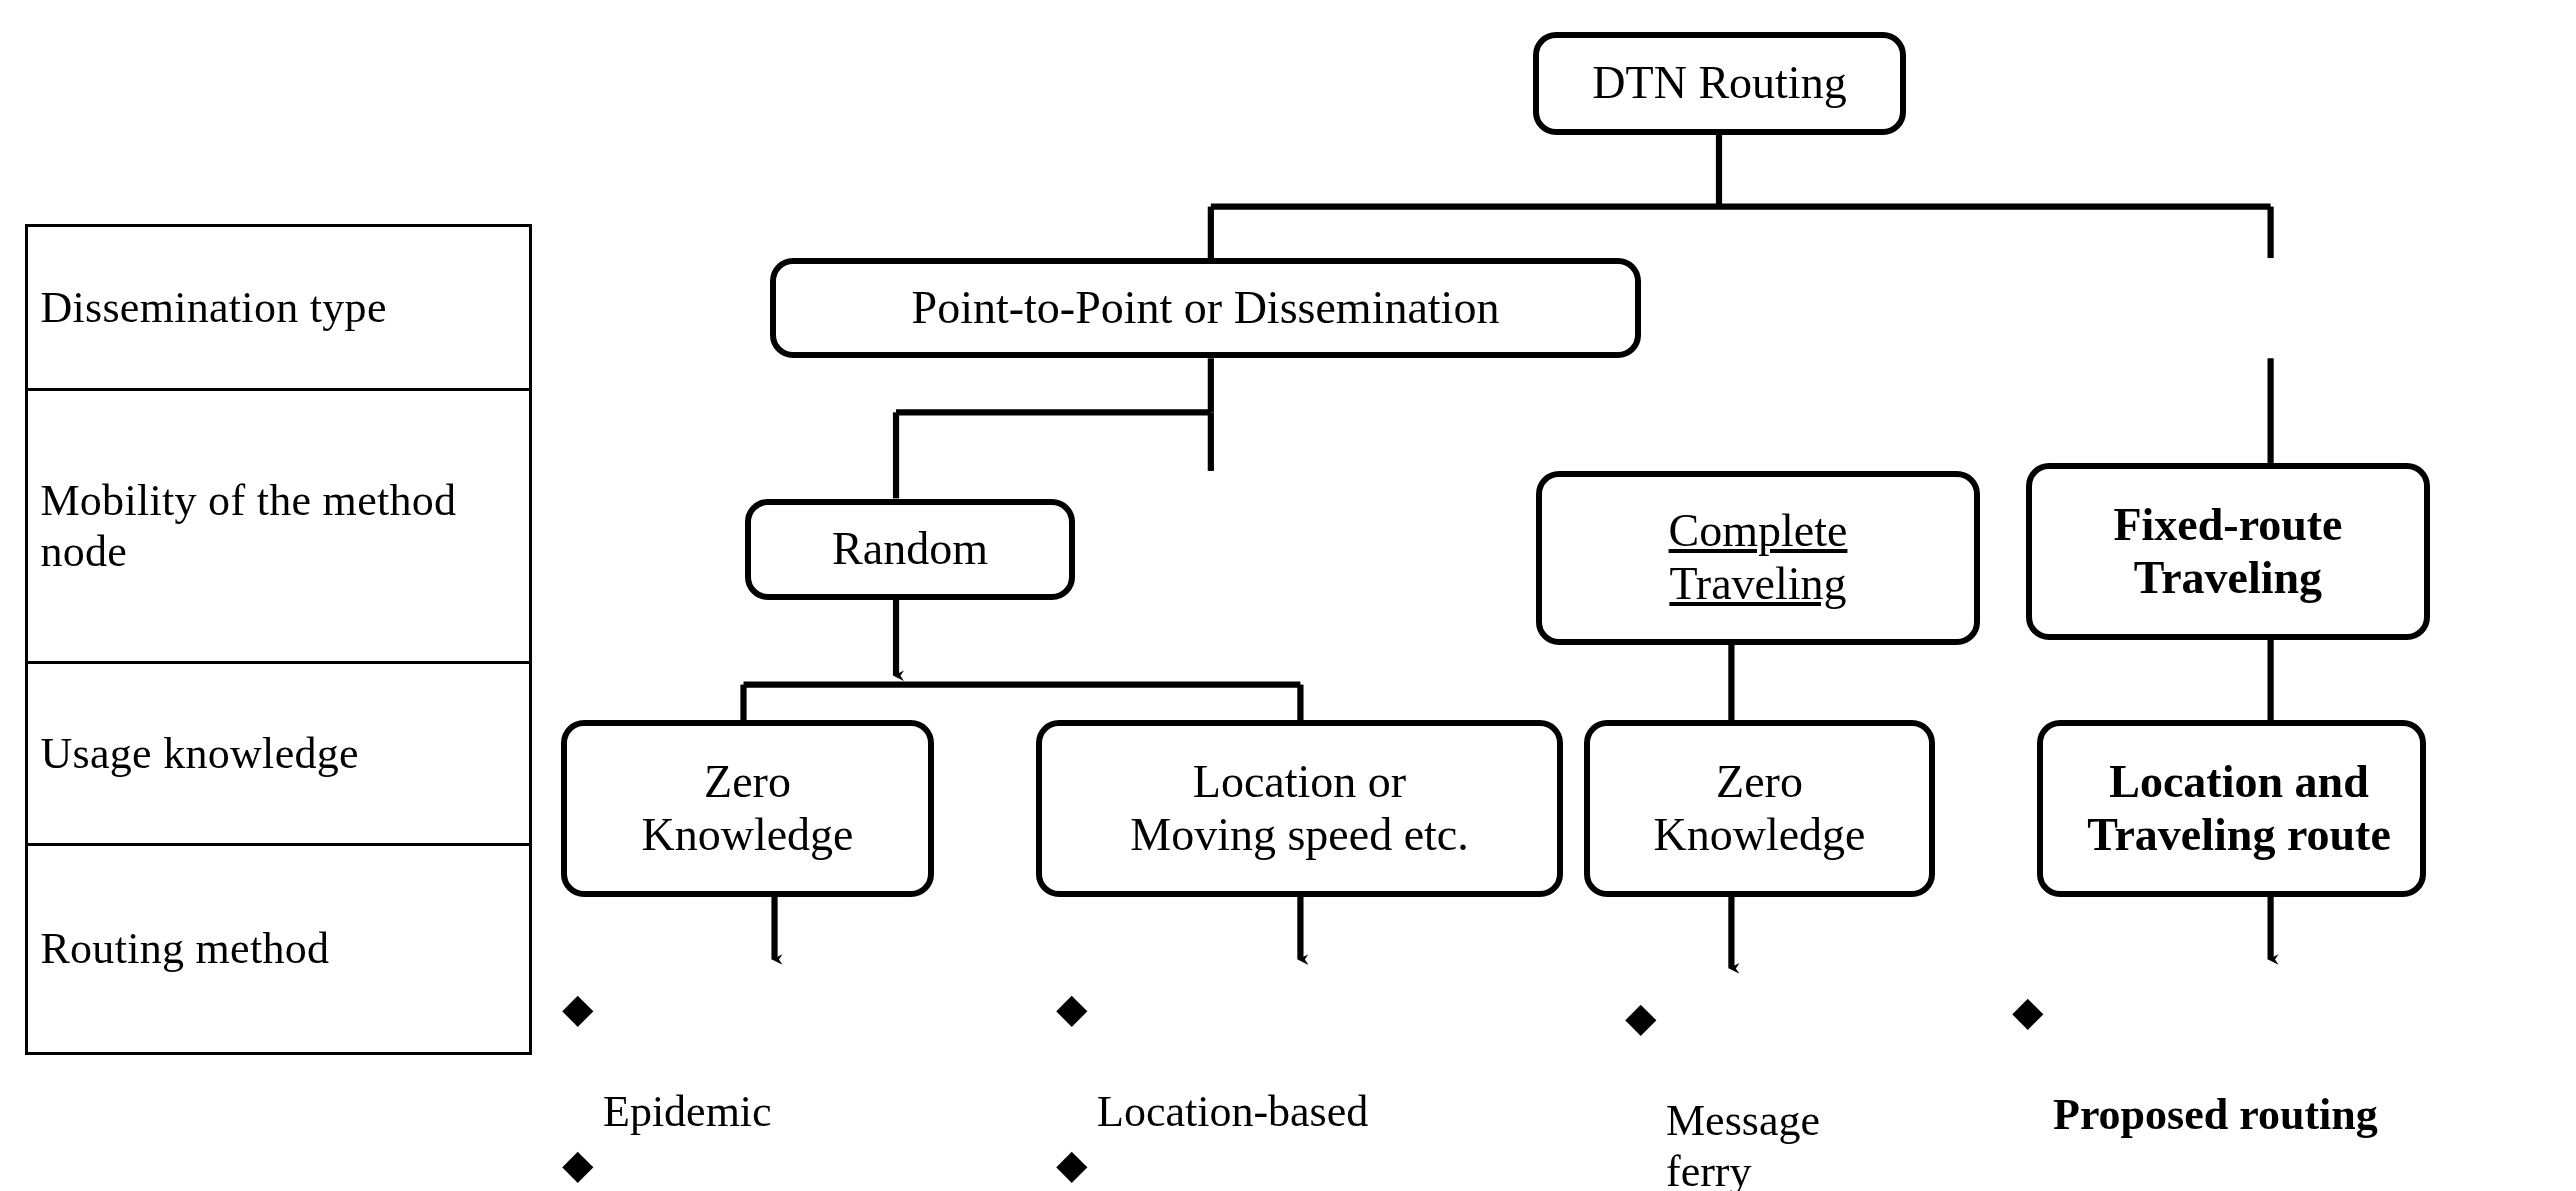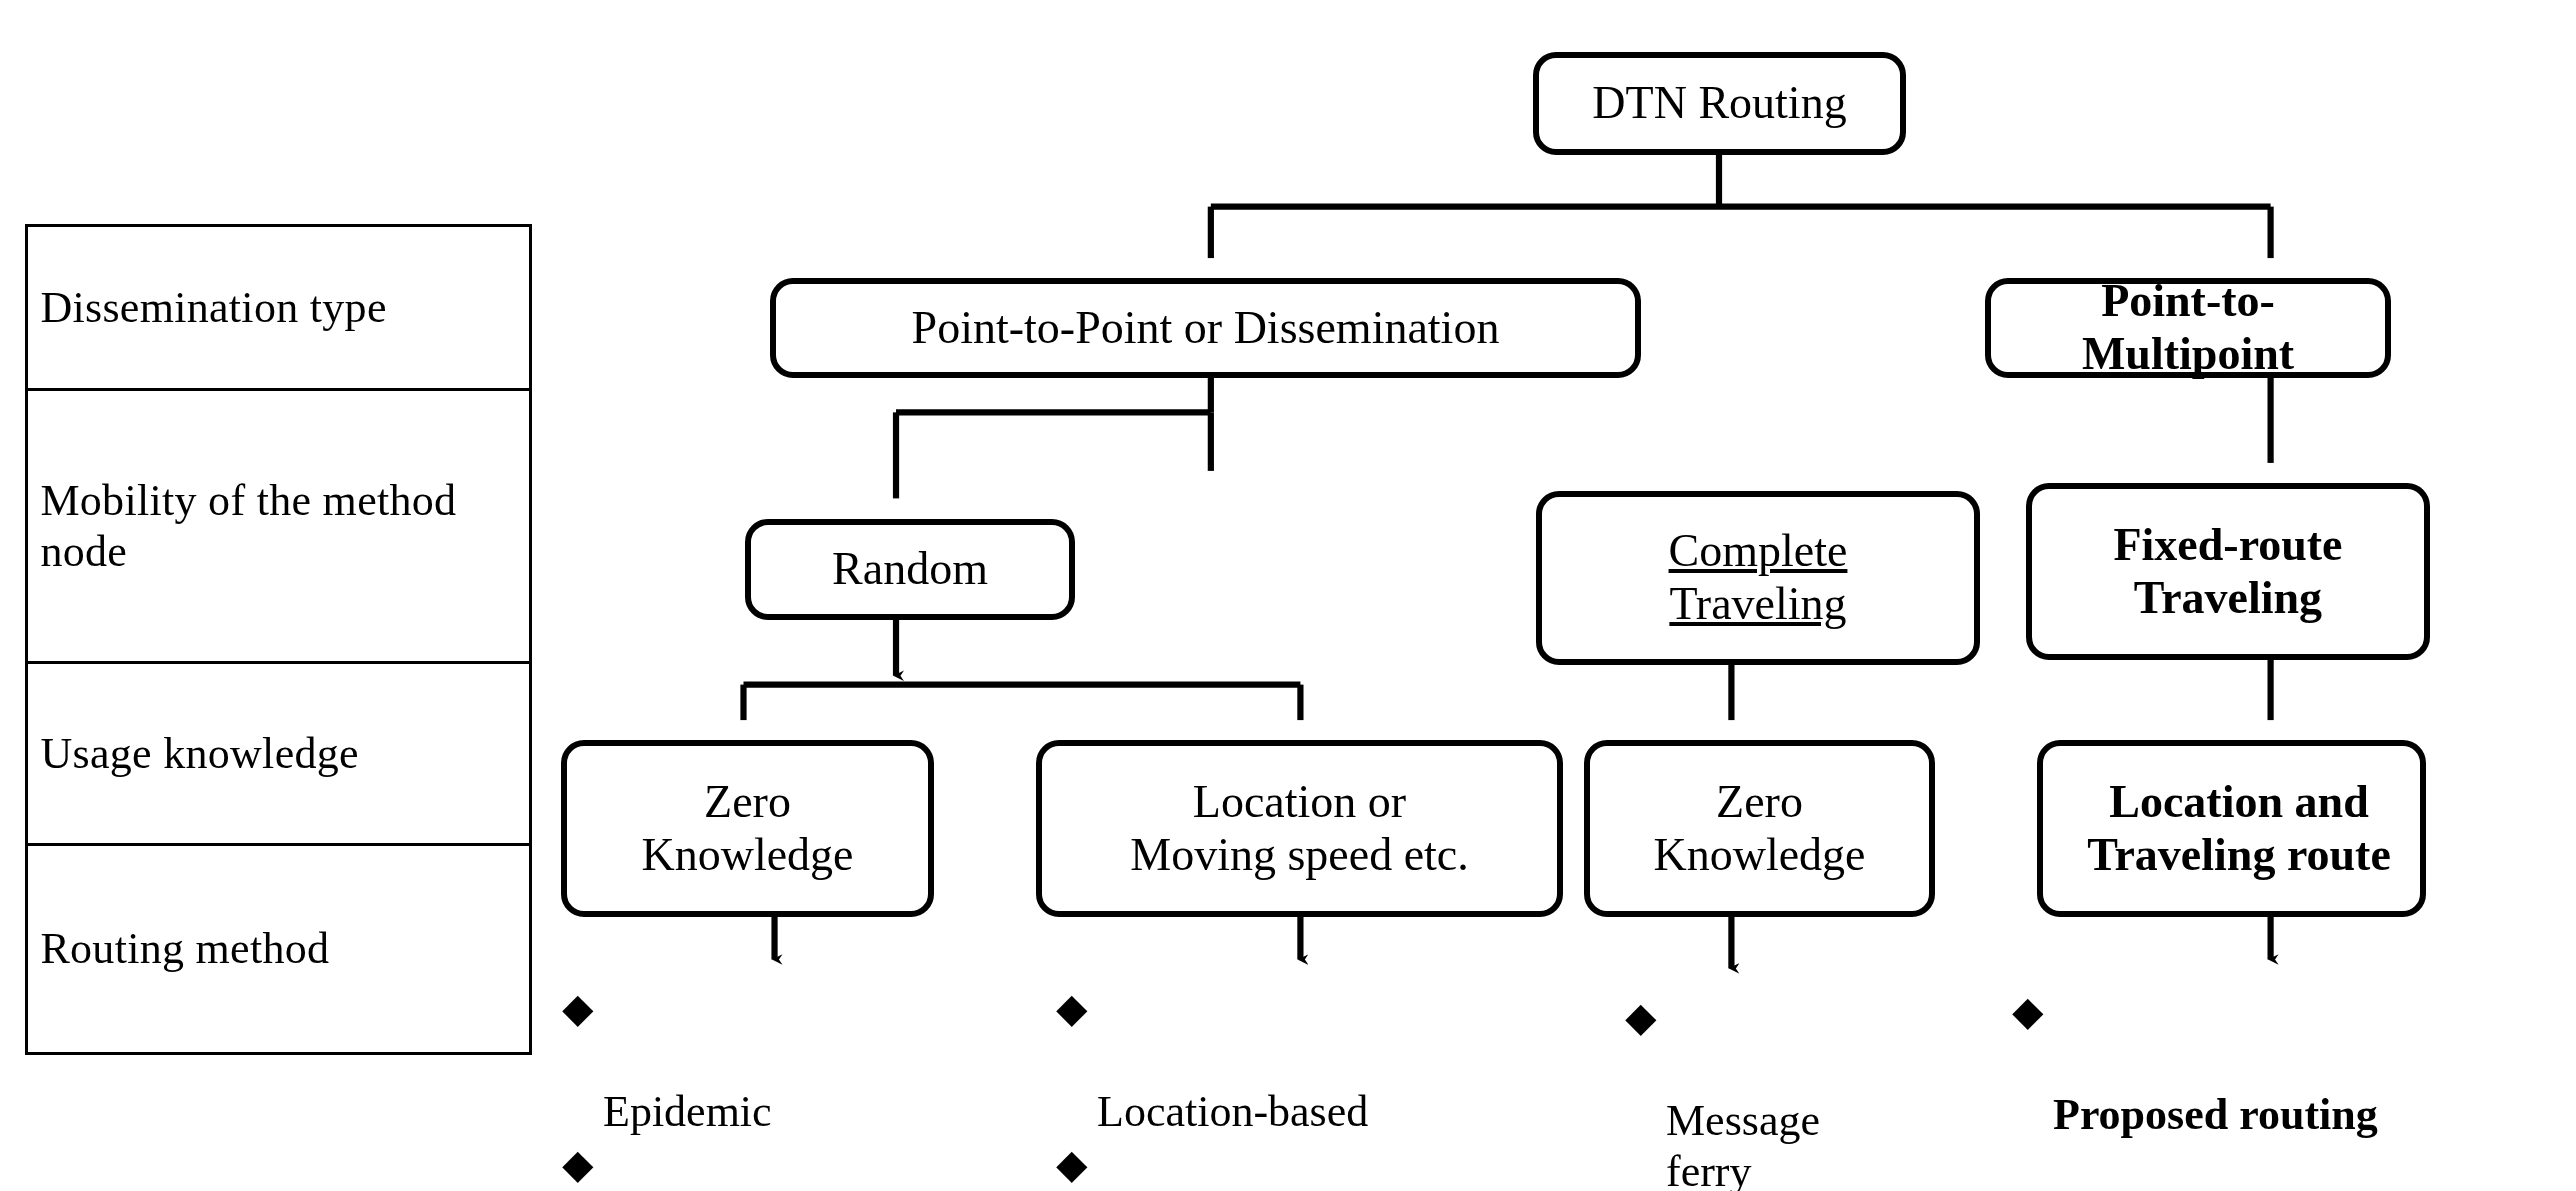--- a/index.html
+++ b/index.html
@@ -61,21 +61,20 @@
   .node {
     position: absolute;
     box-sizing: border-box;
     border: 6.2px solid #000;
     border-radius: 23px;
     background: #fff;
     display: flex;
     align-items: center;
     justify-content: center;
     text-align: center;
-    margin-top: 20px;
   }
   .node .node-label {
     font-size: 46px;
     line-height: 1.15;
     padding: 0 9px;
     white-space: pre-line;
   }
   .node.bold .node-label { font-weight: bold; }
 
   
@@ -171,23 +170,20 @@
   </div>
 
   <div class="node" style="left:1533px; top:32px; width:373px; height:103px;">
     <span class="node-label">DTN Routing</span>
   </div>
 
   <div class="node" style="left:770px; top:258px; width:871px; height:100px;">
     <span class="node-label">Point-to-Point or Dissemination</span>
   </div>
 
-  <div class="node bold" style="left:1985px; top:258px; width:406px; height:100px;">
-    <span class="node-label">Point-to-Multipoint</span>
-  </div>
 
   <div class="node" style="left:745px; top:499px; width:330px; height:101px;">
     <span class="node-label">Random</span>
   </div>
 
   <div class="node" style="left:1536px; top:471px; width:444px; height:174px;text-decoration:underline;">
     <span class="node-label">Complete
 Traveling</span>
   </div>
 

